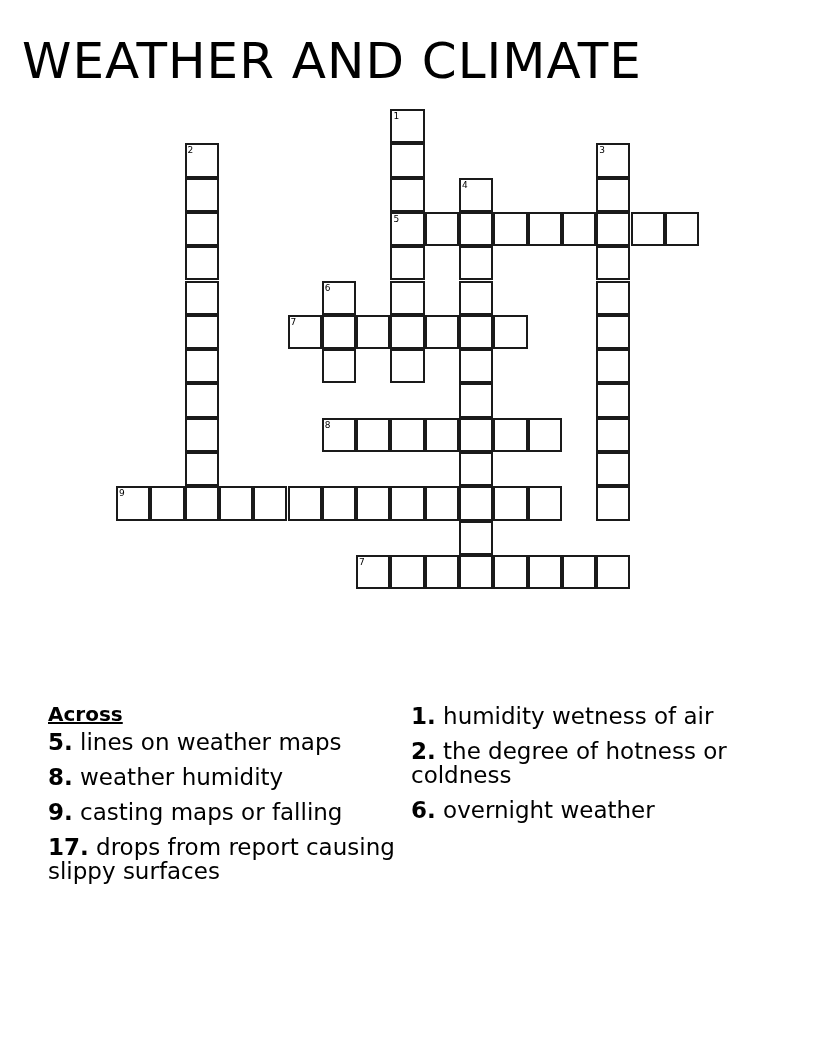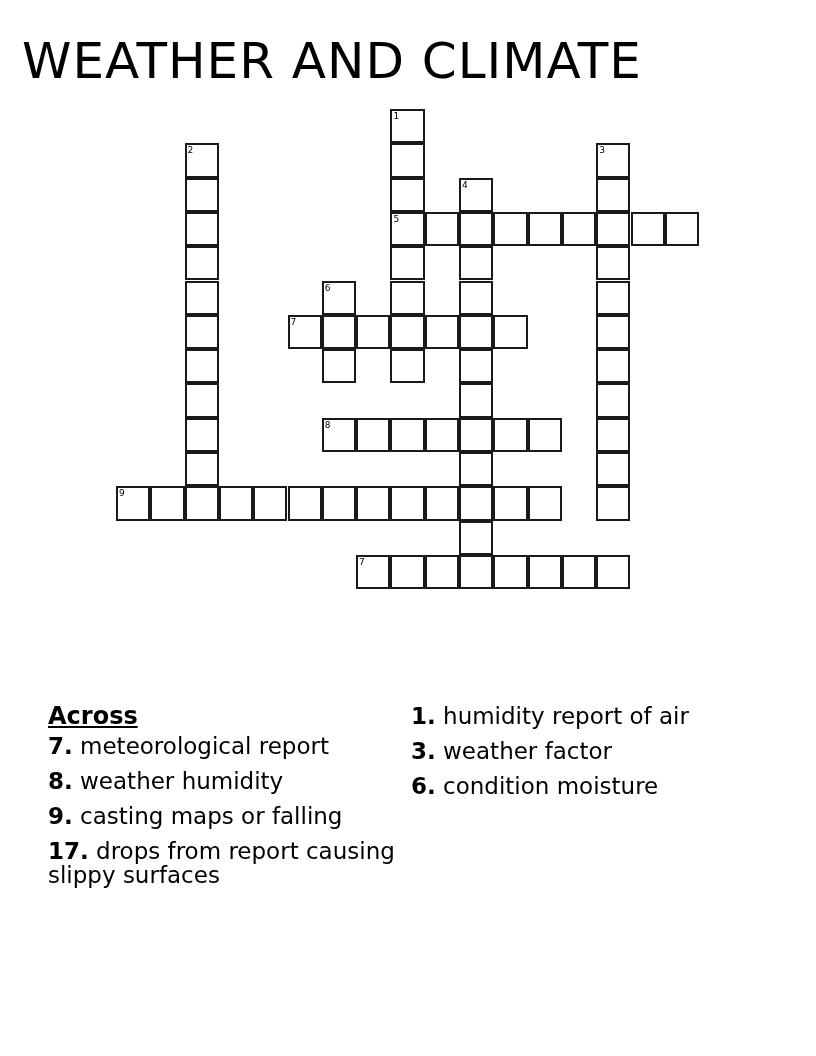--- a/index.html
+++ b/index.html
@@ -4,21 +4,21 @@
 <style>
   html, body { margin:0; padding:0; background:#fff; }
   body { width:816px; height:1056px; position:relative; overflow:hidden; font-family:"DejaVu Sans", sans-serif; color:#000; }
   .title { position:absolute; top:32px; left:0; width:664px; text-align:center; font-size:50px; letter-spacing:1px; font-family:"DejaVu Sans", sans-serif; font-weight:normal; }
   .grid { position:absolute; left:117px; top:110px; width:600px; height:500px; }
   .cell { position:absolute; width:34.3px; height:34.3px; box-sizing:border-box; border:2px solid #1a1a1a; background:#fff; margin-left:-1px; margin-top:-1px; }
   .cell .num { position:absolute; left:1px; top:0px; font-size:9px; line-height:10px; font-family:"DejaVu Sans", sans-serif; }
   .clues { position:absolute; top:704px; font-size:23px; line-height:1; }
   .clues.across { left:48px; width:350px; }
   .clues.down { left:411px; width:370px; }
-  .clues h2 { margin:0 0 6px 0; font-size:24px; font-weight:bold; text-decoration:underline; }
+  .clues h2 { margin:0 0 6px 0; font-size:20px; font-weight:bold; text-decoration:underline; }
   .clue { margin-bottom:11px; line-height:24px; }
   .clue .n { font-weight:bold; }
 </style>
 </head>
 <body>
 
 <div class="title">WEATHER AND CLIMATE</div>
 
 <div class="grid">
     <div class="cell" style="left: 274.4px; top: 0px;">
@@ -117,23 +117,23 @@
     <div class="cell" style="left: 274.4px; top: 445.9px;"></div>
     <div class="cell" style="left: 308.7px; top: 445.9px;"></div>
     <div class="cell" style="left: 377.3px; top: 445.9px;"></div>
     <div class="cell" style="left: 411.6px; top: 445.9px;"></div>
     <div class="cell" style="left: 445.9px; top: 445.9px;"></div>
     <div class="cell" style="left: 480.2px; top: 445.9px;"></div>
   </div>
 
 <div class="clues across">
   <h2>Across</h2>
-  <div class="clue"><span class="n">7.</span><span> meteorological report</span></div>
+  <div class="clue"><span class="n">5.</span><span> lines on weather maps</span></div>
   <div class="clue"><span class="n">8.</span><span> weather humidity</span></div>
   <div class="clue"><span class="n">9.</span><span> casting maps or falling</span></div>
   <div class="clue"><span class="n">17.</span><span> drops from report causing slippy surfaces</span></div>
 </div>
 
 <div class="clues down">
-  <div class="clue"><span class="n">1.</span><span> humidity report of air</span></div>
-  <div class="clue"><span class="n">3.</span><span> weather factor</span></div>
-  <div class="clue"><span class="n">6.</span><span> condition moisture</span></div>
+  <div class="clue"><span class="n">1.</span><span> humidity wetness of air</span></div>
+  <div class="clue"><span class="n">2.</span><span> the degree of hotness or coldness</span></div>
+  <div class="clue"><span class="n">6.</span><span> overnight weather</span></div>
 </div>
 
 </body></html>

